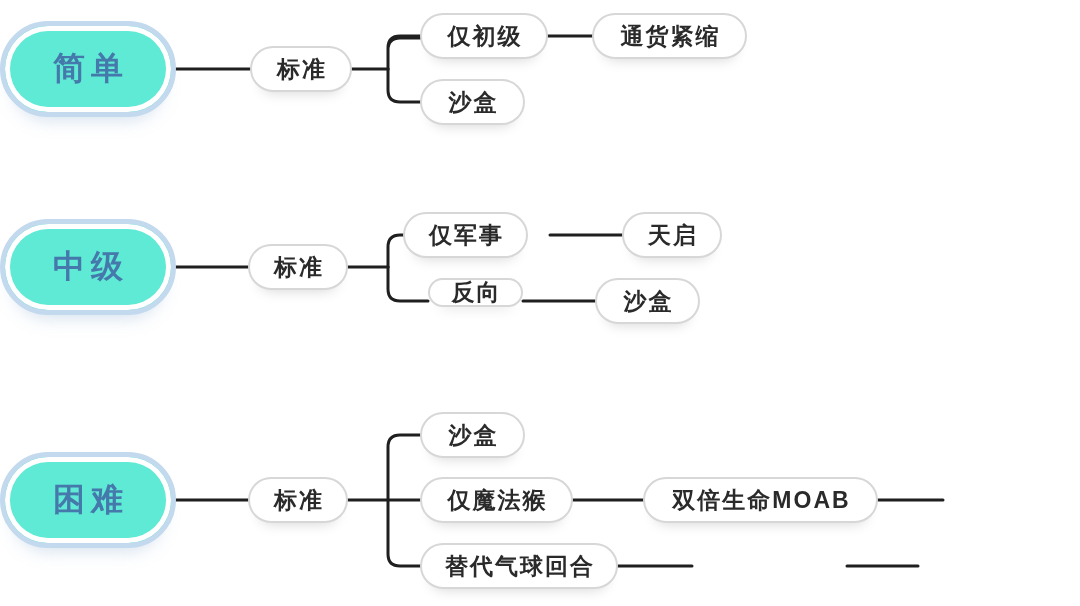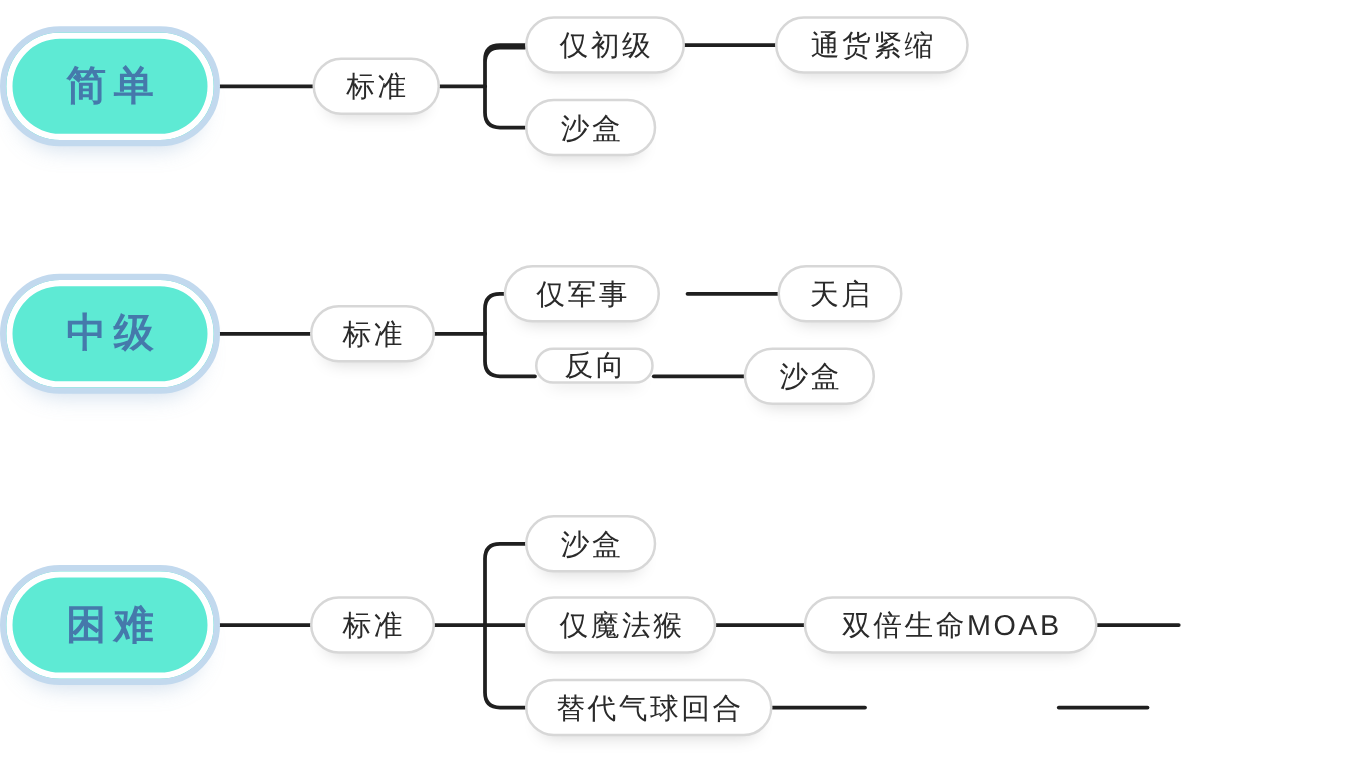--- a/index.html
+++ b/index.html
@@ -32,20 +32,21 @@
   }
   .leaf-node{
     background:#ffffff;
     border:2px solid #d7d7d7;
     box-shadow:0 12px 14px -12px rgba(0,0,0,0.18);
     border-radius:23px;
     color:#2a2a2a;
     font-size:23px;
     letter-spacing:2px;
     padding-left:2px;
+    font-weight:bold;
   }
 </style>
 </head>
 <body>
 
 <div class="canvas">
 
   <svg class="wires" width="1080" height="606" viewBox="0 0 1080 606" fill="none" stroke="#1f1f1f" stroke-width="3" stroke-linecap="round">
 
     <path d="M176 69 H250"></path>
@@ -67,21 +68,21 @@
     <path d="M388 500 V554 Q388 566 400 566 H420"></path>
     <path d="M573 500 H643"></path>
     <path d="M878 500 H943"></path>
     <path d="M618 566 H692"></path>
     <path d="M847 566 H918"></path>
   </svg>
 
   <div class="node root-node" style="left:0px;top:21px;width:176px;height:96px">简单</div>
   <div class="node leaf-node" style="left:250px;top:46px;width:102px;height:46px">标准</div>
   <div class="node leaf-node" style="left:420px;top:13px;width:128px;height:46px">仅初级</div>
-  <div class="node leaf-node" style="left:620px;top:13px;width:155px;height:46px">通货紧缩</div>
+  <div class="node leaf-node" style="left:592px;top:13px;width:155px;height:46px">通货紧缩</div>
   <div class="node leaf-node" style="left:420px;top:79px;width:105px;height:46px">沙盒</div>
 
   <div class="node root-node" style="left:0px;top:219px;width:176px;height:96px">中级</div>
   <div class="node leaf-node" style="left:248px;top:244px;width:100px;height:46px">标准</div>
   <div class="node leaf-node" style="left:403px;top:212px;width:125px;height:46px">仅军事</div>
   <div class="node leaf-node" style="left:622px;top:212px;width:100px;height:46px">天启</div>
   <div class="node leaf-node" style="left:428px;top:278px;width:95px;height:29px">反向</div>
   <div class="node leaf-node" style="left:595px;top:278px;width:105px;height:46px">沙盒</div>
 
   <div class="node root-node" style="left:0px;top:452px;width:176px;height:96px">困难</div>

